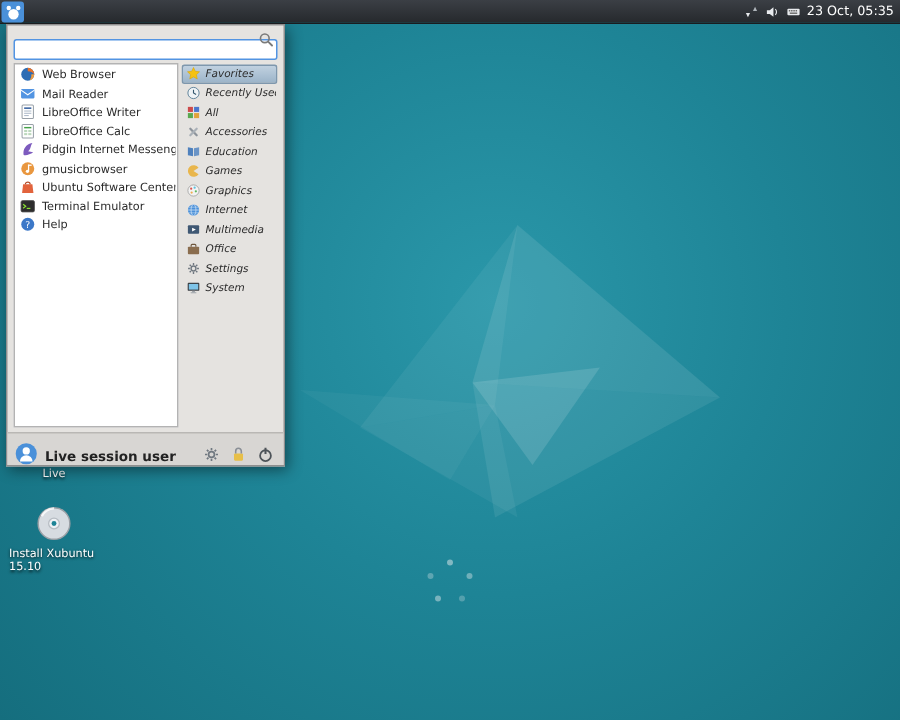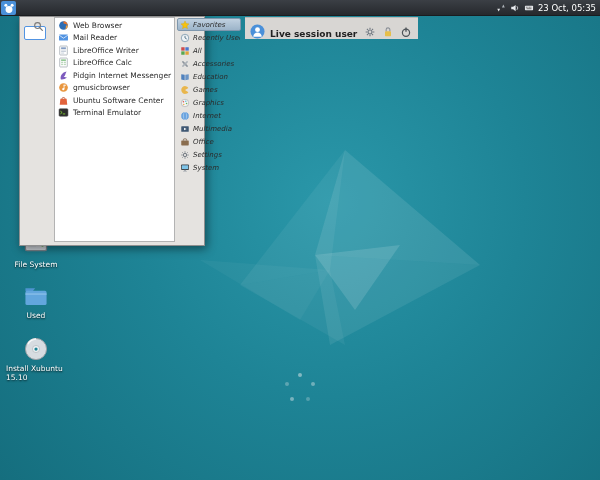--- a/index.html
+++ b/index.html
@@ -13,23 +13,23 @@
   .panel{position:absolute;top:0;left:0;right:0;height:16px;z-index:50;
     background:linear-gradient(#3b3f45,#26292d);display:flex;align-items:center;
     border-bottom:1px solid #1a1c1f;}
   .app-btn{width:15px;height:14px;margin-left:1px;border:none;border-radius:2px;
     background:#4a90d9;display:flex;align-items:center;justify-content:center;padding:0;cursor:pointer;}
   .panel-right{margin-left:auto;display:flex;align-items:center;gap:4px;padding-right:4px;}
   .tray-icon{display:flex;align-items:center;}
   .clock{color:#ffffff;font-size:8.5px;white-space:nowrap;}
 
   
-  .whisker{position:absolute;top:16px;left:19px;width:186px;height:230px;z-index:40;
+  .whisker{position:absolute;top:16px;left:4px;width:186px;height:295px;z-index:40;
     background:#e5e3e0;border:1px solid #8f8f8f;box-shadow:2px 3px 9px rgba(0,0,0,.45);
-    display:flex;flex-direction:row;}
+    display:flex;flex-direction:column;}
   .search-row{padding:3px 4px 2px 4px;}
   .search-wrap{position:relative;}
   .search-input{width:100%;height:14px;border:1px solid #5294e2;border-radius:2px;
     background:#fff;font-size:8px;padding:0 16px 0 4px;outline:none;}
   .search-ico{position:absolute;right:2px;top:1px;display:flex;align-items:center;}
   .panes{flex:1;display:flex;padding:0 4px 3px 4px;gap:2px;min-height:0;}
   .fav-list{flex:1;background:#ffffff;border:1px solid #b3b3b3;list-style:none;overflow:hidden;padding:1px;}
   .fav-item{display:flex;align-items:center;gap:4px;height:12.5px;padding:0 2px;
     font-size:7.5px;color:#2b2b2b;white-space:nowrap;overflow:hidden;cursor:pointer;}
   .cat-list{width:64px;list-style:none;overflow:hidden;padding-top:1px;font-style:italic;}
@@ -206,20 +206,29 @@
           <li class="fav-item">
             <span class="mi-icon">
               <svg width="11" height="11" viewBox="0 0 16 16" aria-hidden="true">
                 <rect x="1.5" y="2.5" width="13" height="11" rx="1.5" fill="#2d2d2d" stroke="#555" stroke-width="0.8"></rect>
                 <path d="M3.5 6 L6 8 L3.5 10" stroke="#8ae234" stroke-width="1.2" fill="none"></path>
                 <rect x="7" y="9.5" width="3.5" height="1.2" fill="#8ae234"></rect>
               </svg>
             </span>
             <span class="mi-label">Terminal Emulator</span>
           </li>
+          <li class="fav-item">
+            <span class="mi-icon">
+              <svg width="11" height="11" viewBox="0 0 16 16" aria-hidden="true">
+                <circle cx="8" cy="8" r="6.3" fill="#3c78c8"></circle>
+                <text x="8" y="11.2" font-size="9" fill="#fff" text-anchor="middle">?</text>
+              </svg>
+            </span>
+            <span class="mi-label">Help</span>
+          </li>
         </ul>
       <ul class="cat-list" id="categories-list">
           <li class="cat-item selected">
             <span class="mi-icon">
               <svg width="10" height="10" viewBox="0 0 16 16" aria-hidden="true">
                 <path d="M8 1.5 L9.9 5.6 L14.4 6.2 L11.1 9.3 L12 13.8 L8 11.6 L4 13.8 L4.9 9.3 L1.6 6.2 L6.1 5.6 Z" fill="#f5c211" stroke="#d9a400" stroke-width="0.6"></path>
               </svg>
             </span>
             <span class="mi-label">Favorites</span>
           </li>
@@ -377,21 +386,21 @@
         <span class="di-label">File System</span>
       </div>
       <div class="desktop-icon">
         <span class="di-icon">
           <svg width="26" height="26" viewBox="0 0 16 16" aria-hidden="true">
             <path d="M1.5 5 L6 5 L7.5 3.2 L1.5 3.2 Z" fill="#4f94d0"></path>
             <rect x="1.5" y="4.8" width="13" height="8.8" rx="1" fill="#62a6dd"></rect>
             <line x1="1.5" y1="6.8" x2="14.5" y2="6.8" stroke="#8cc0ea" stroke-width="0.8"></line>
           </svg>
         </span>
-        <span class="di-label">Used</span>
+        <span class="di-label">Live</span>
       </div>
       <div class="desktop-icon">
         <span class="di-icon">
           <svg width="26" height="26" viewBox="0 0 16 16" aria-hidden="true">
             <circle cx="8" cy="8" r="6.5" fill="#d7dce1" stroke="#9aa0a6" stroke-width="0.6"></circle>
             <circle cx="8" cy="8" r="2.2" fill="#eef1f4" stroke="#b6bcc2" stroke-width="0.5"></circle>
             <circle cx="8" cy="8" r="1" fill="#1e8496"></circle>
             <path d="M3 5 A6 6 0 0 1 8 1.8" stroke="#fff" stroke-width="1" fill="none" opacity="0.8"></path>
           </svg>
         </span>

